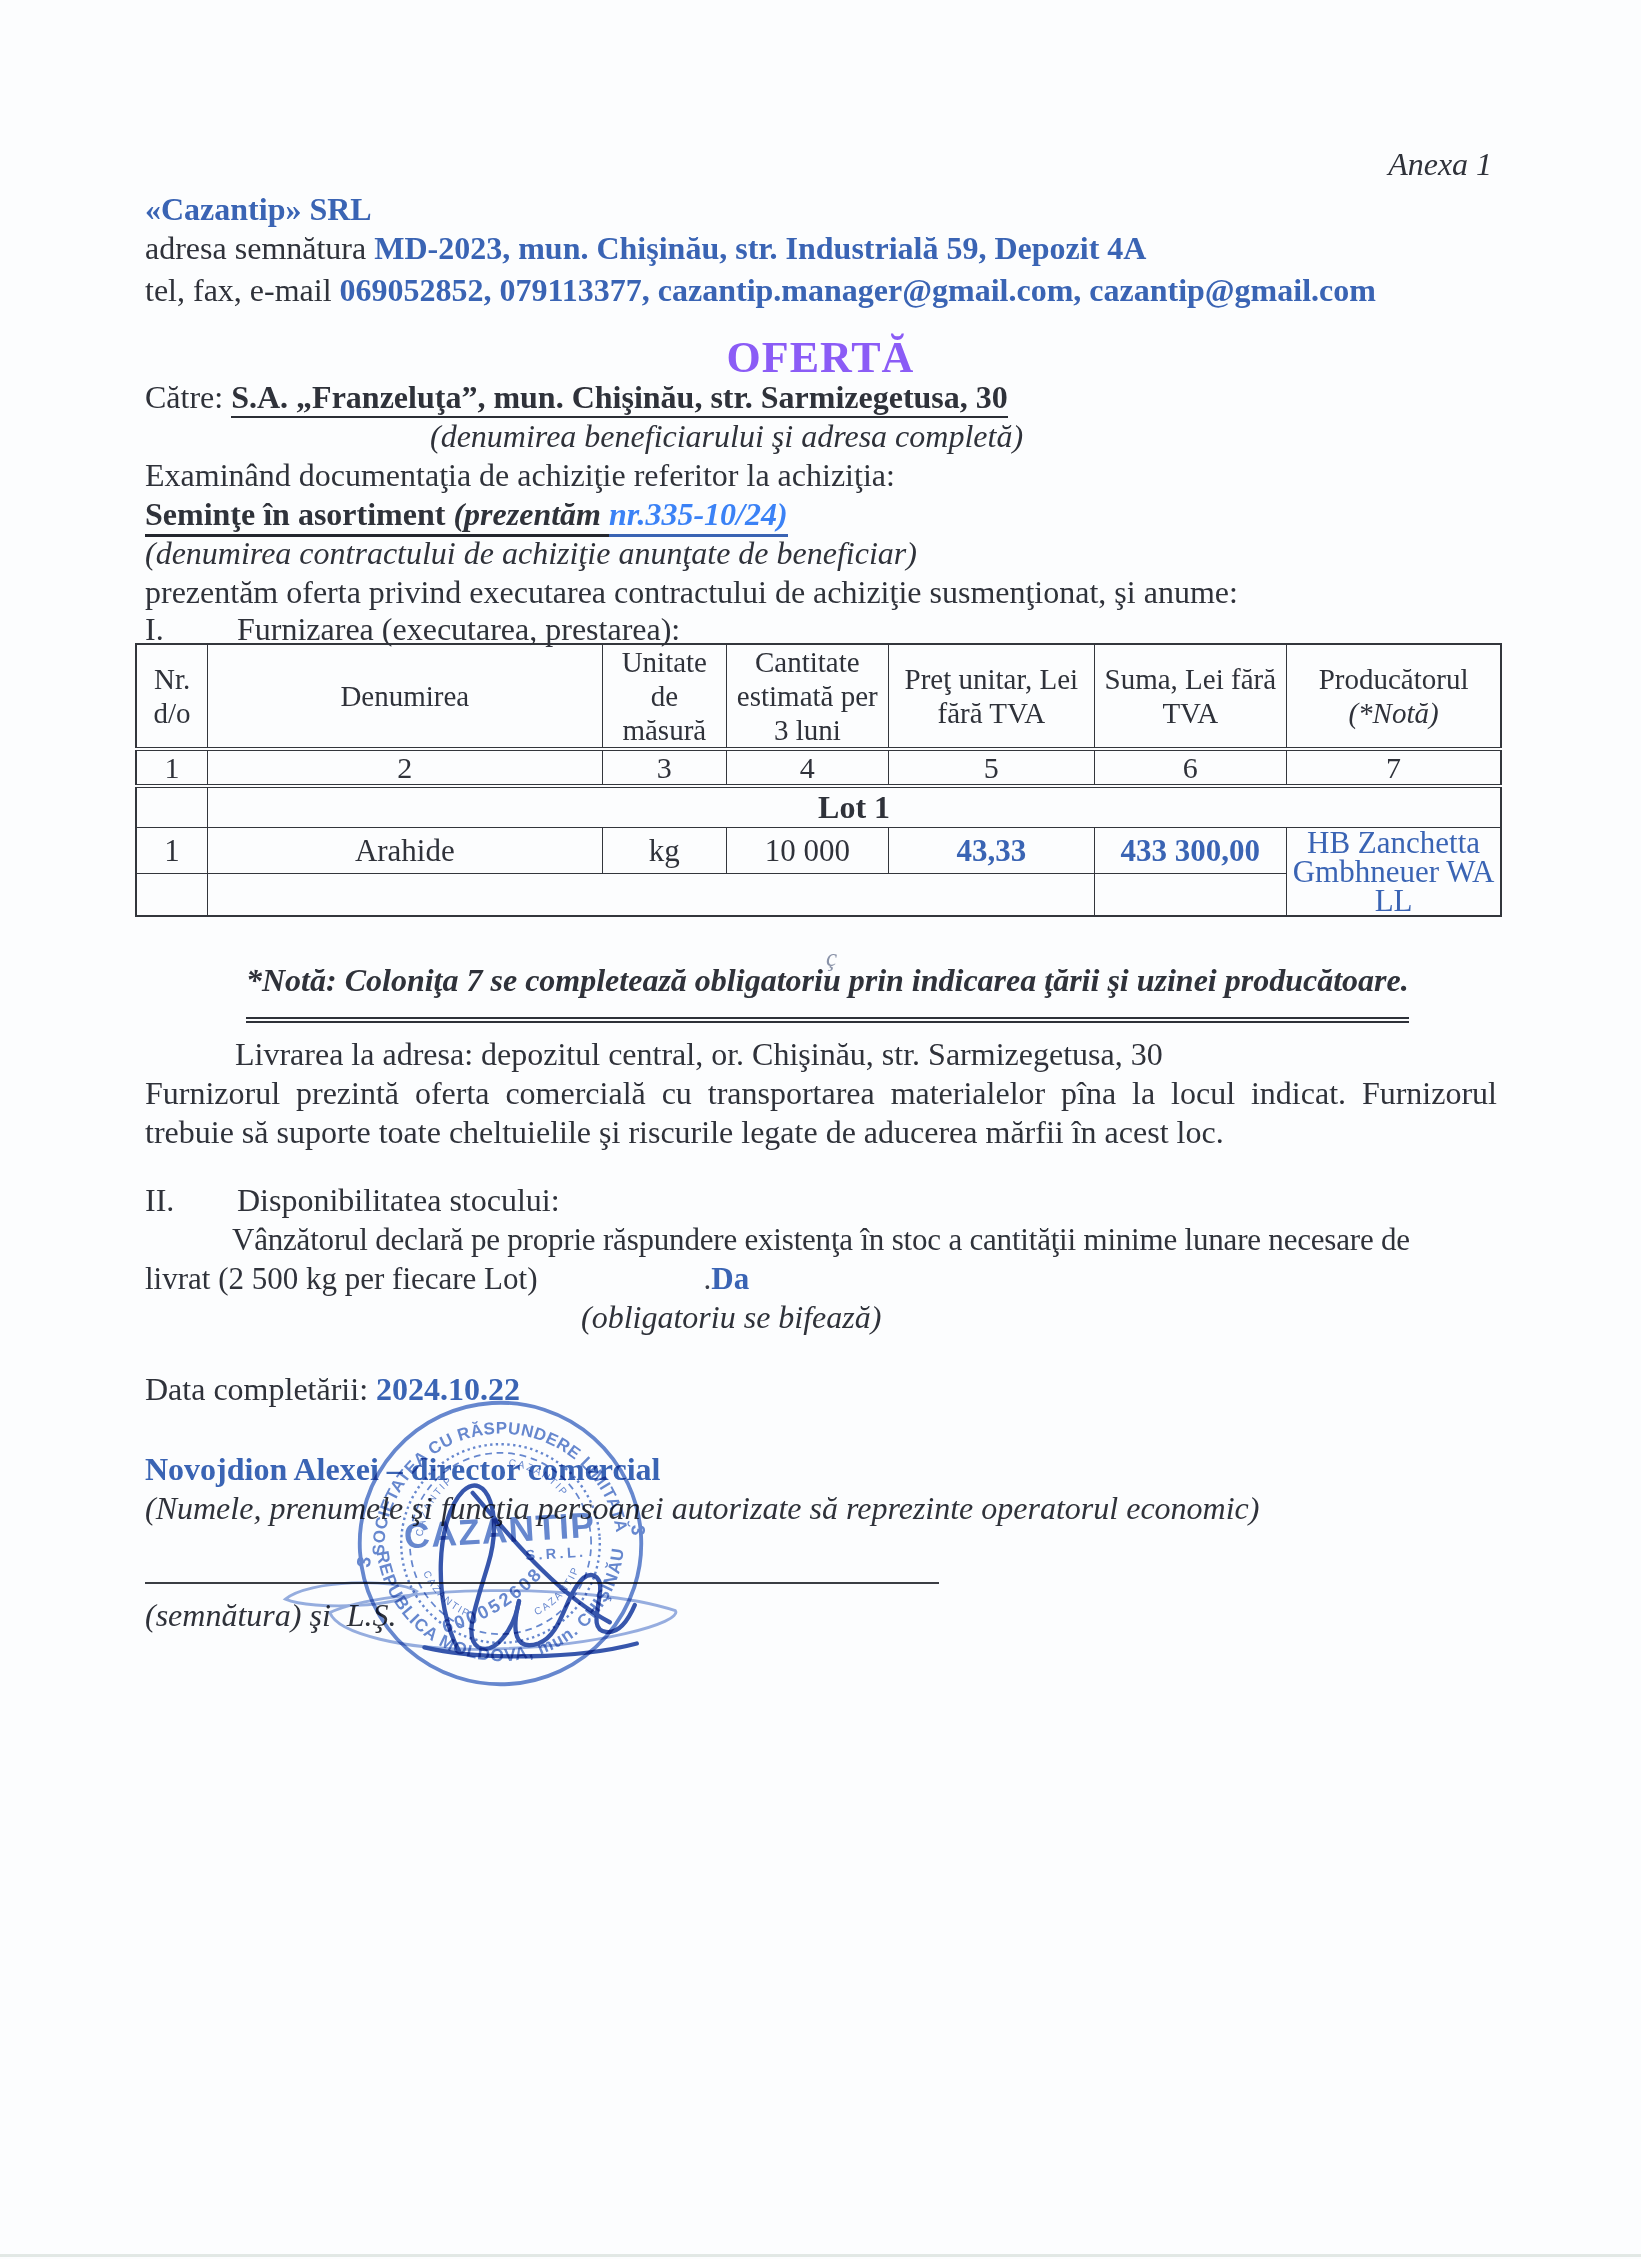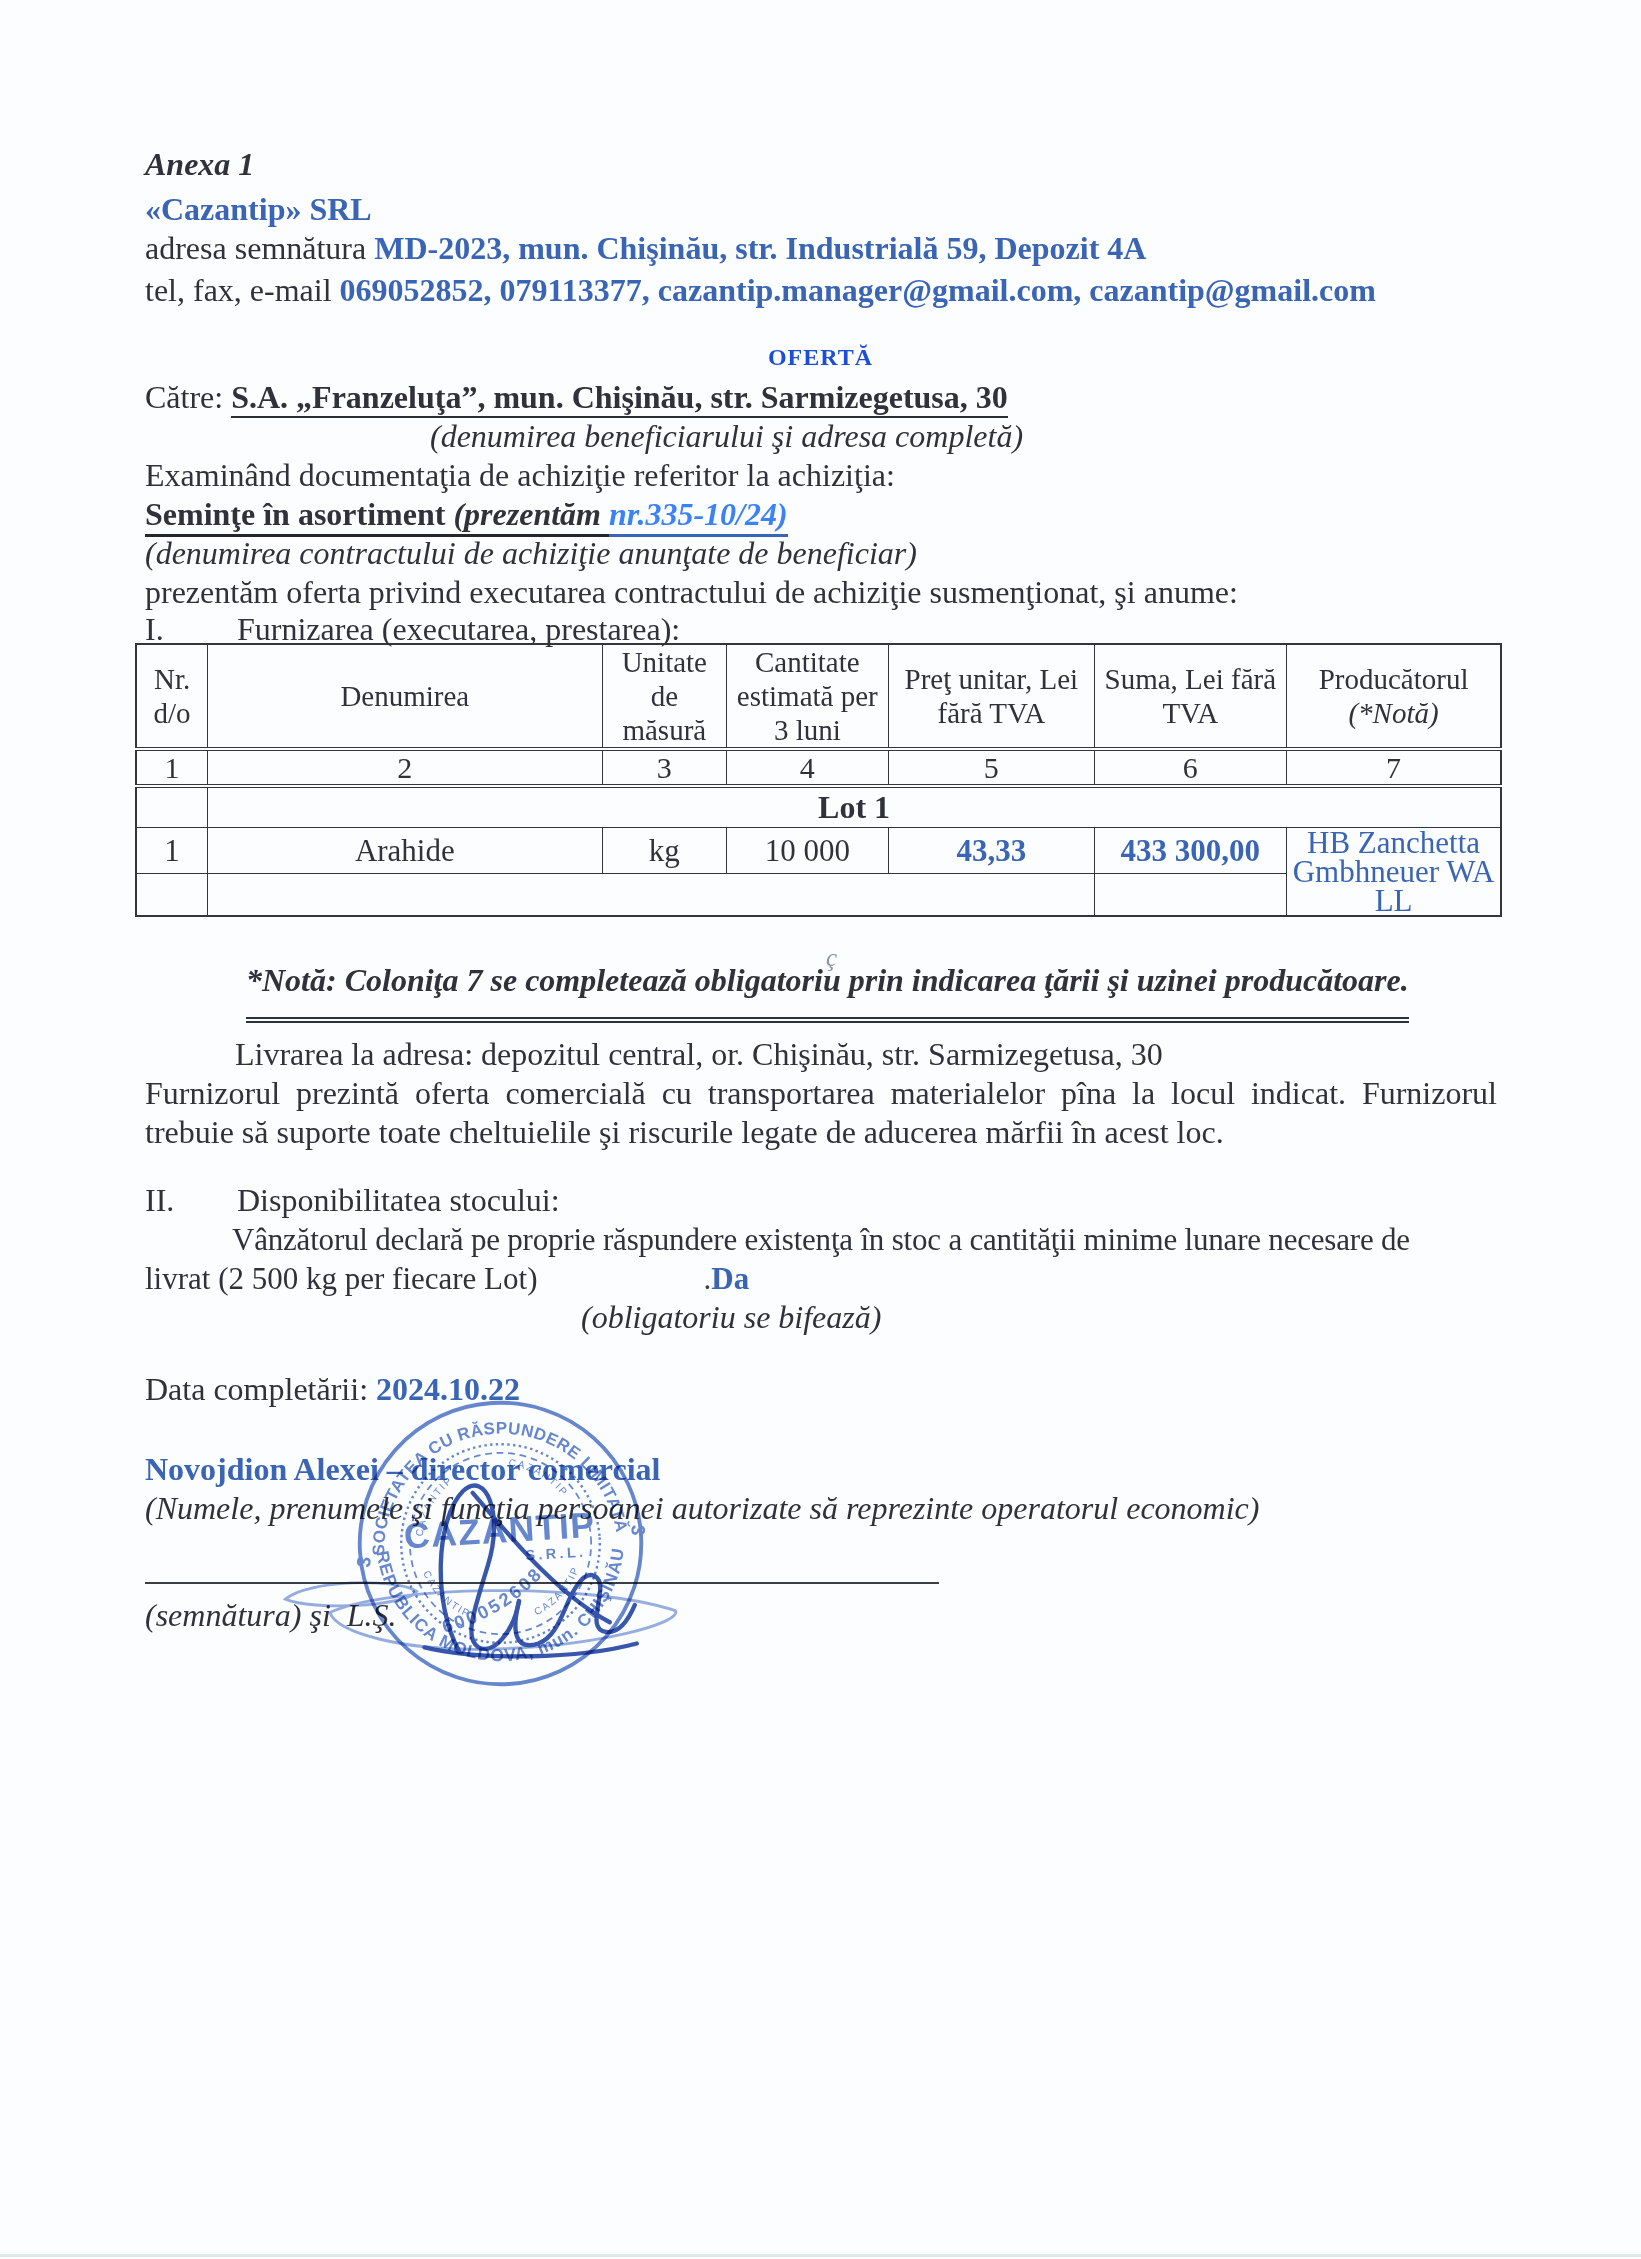--- a/index.html
+++ b/index.html
@@ -4,25 +4,25 @@
 <style>
   html,body{margin:0;padding:0;background:#e8eaed;}
   .page{
     position:relative; width:1641px; height:2259px; margin:0 auto;
     background:#fcfdfe; overflow:hidden;
     font-family:"Liberation Serif","DejaVu Serif",serif;
     color:#2f323a; font-size:32px; line-height:39px;
   }
   .content{padding:145px 145px 0 145px;}
   .nw{white-space:nowrap;}
-  .anexa{font-style:italic; padding-right:3.9px;font-weight:bold;}
+  .anexa{text-align:right; font-style:italic; padding-right:3.9px;}
   .blue{color:#3a64b4; font-weight:bold;}
   .company{color:#3a64b4; font-weight:bold; margin-top:5.8px;}
   .contact-line{margin-top:3px;}
-  .title{margin-top:27px; text-align:center; font-weight:bold; font-size:24px; line-height:41px; letter-spacing:1px; color:#1d4ed8;}
+  .title{margin-top:27px; text-align:center; font-weight:bold; font-size:44px; line-height:41px; letter-spacing:1px; color:#8b5cf6;}
   .to-line .val{font-weight:bold; border-bottom:2.9px solid #2b2e35; padding-bottom:1px;}
   .hint{font-style:italic;}
   .hint-recipient{margin-left:285px;}
   .subject-line{margin-top:0;}
   .subj-b{font-weight:bold; border-bottom:3.9px solid #24272e; padding-bottom:1.9px;}
   .subj-i{font-weight:bold; font-style:italic; border-bottom:3.9px solid #24272e; padding-bottom:1.9px;}
   .subj-ref{font-weight:bold; font-style:italic; color:#3b82f6; border-bottom:3.9px solid #3a64b4; padding-bottom:1.9px;}
   .sec-head{line-height:35px;}
   .sec-head .numeral{display:inline-block; width:92px;}
   .sec2-head{margin-top:29px;}

